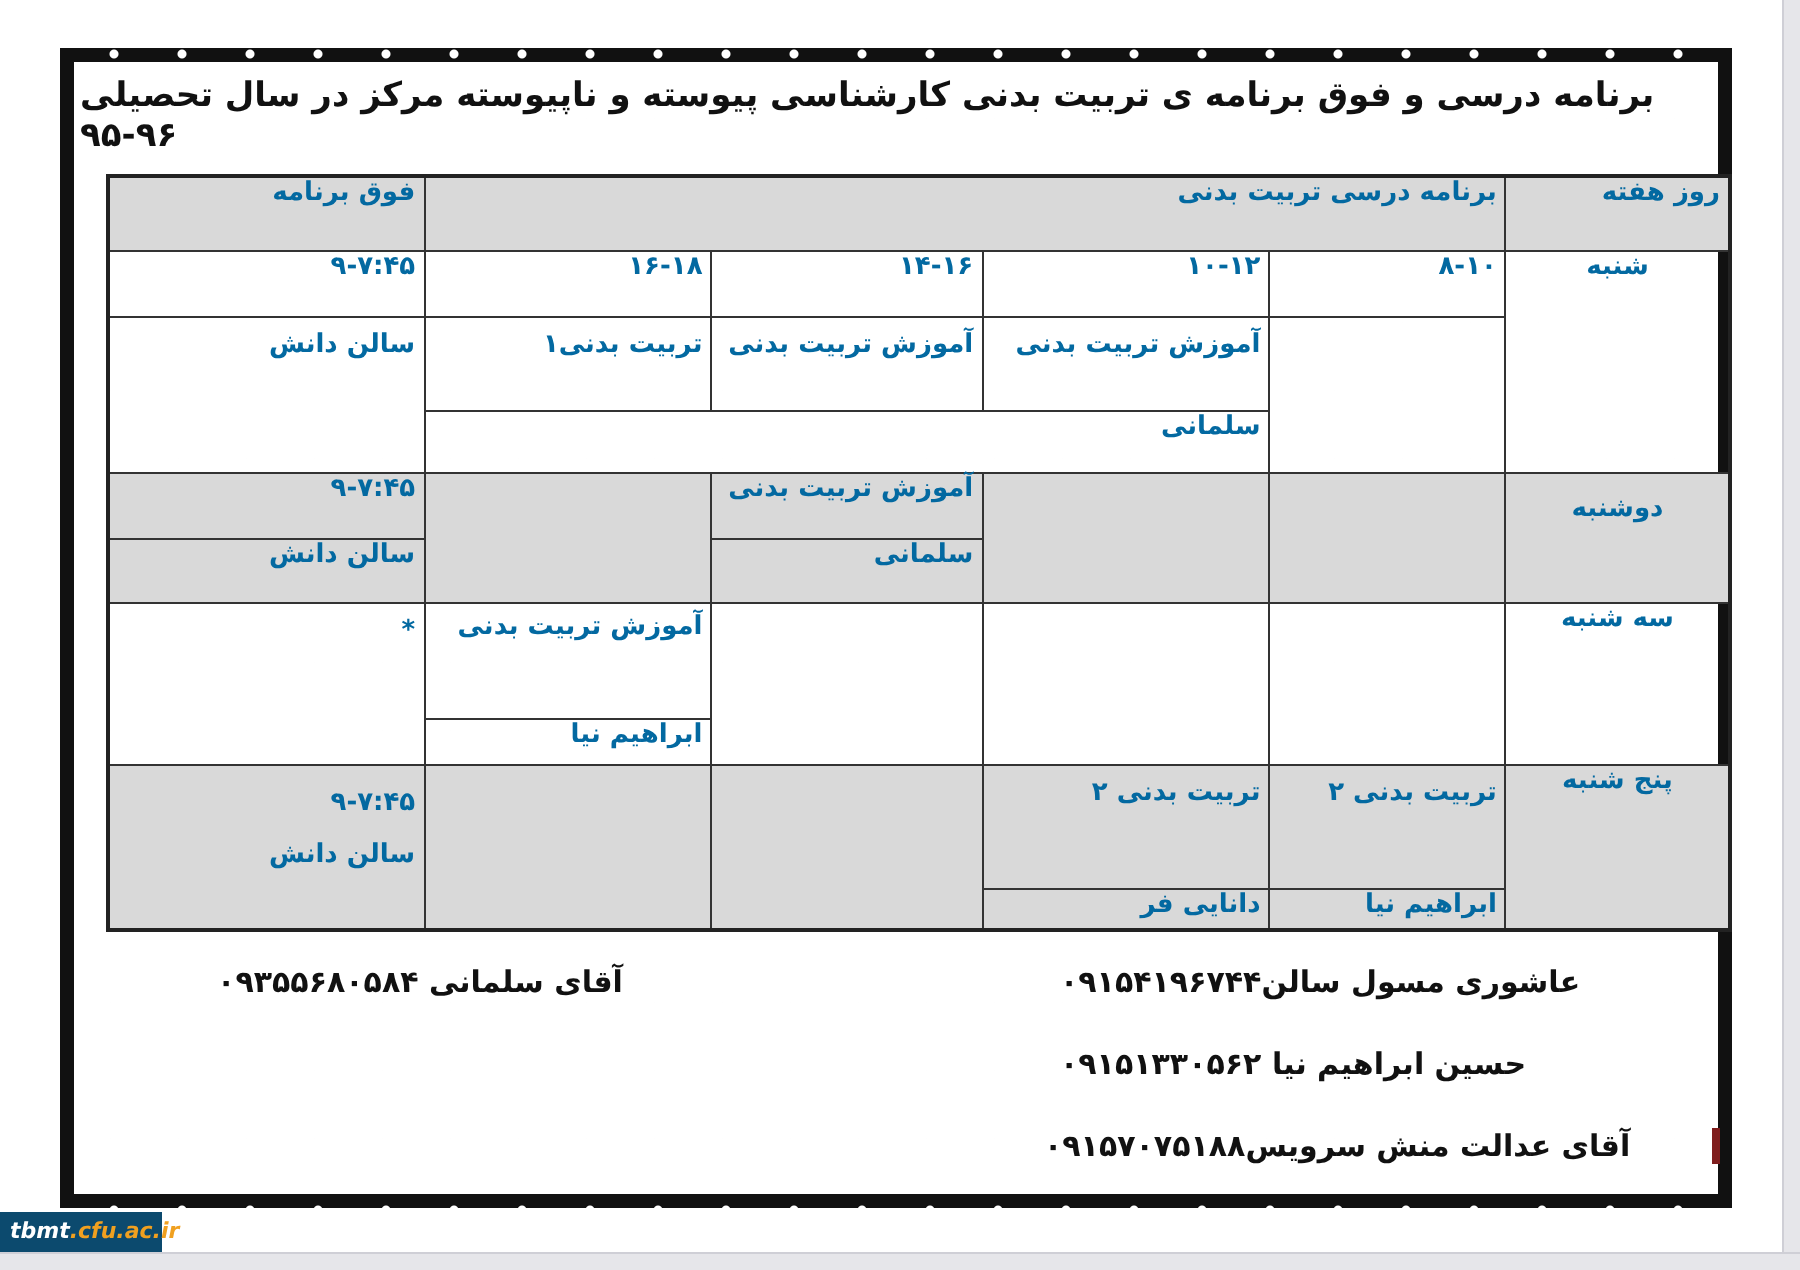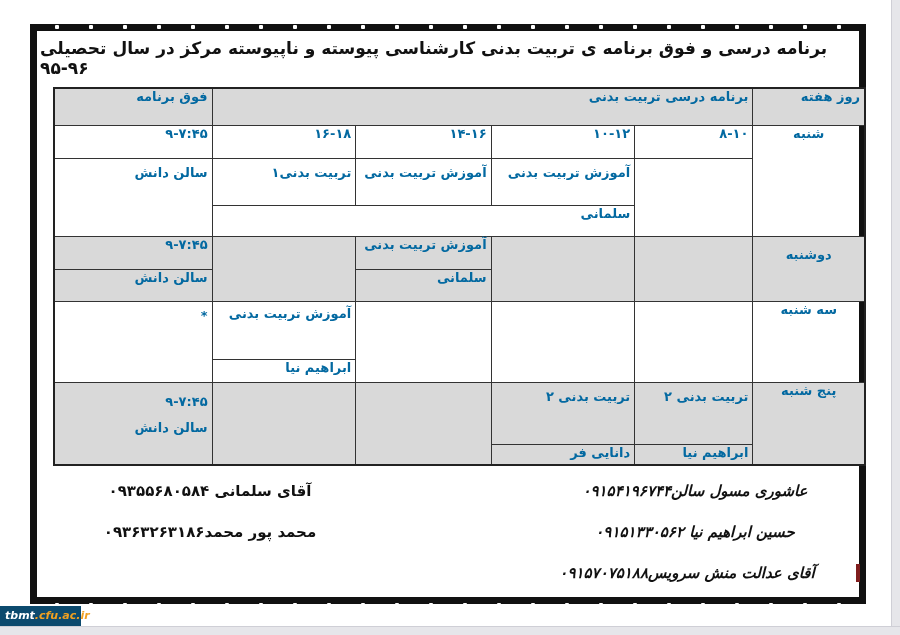--- a/index.html
+++ b/index.html
@@ -36,21 +36,21 @@
   .gray td, td.gray { background:#d9d9d9; }
   .hdr td { background:#d9d9d9; font-size:15px; vertical-align:middle; height:36px; }
   td.day { font-size:15px; text-align:center; padding-top:6px; width:106px; }
   td.small { font-size:10px; vertical-align:middle; height:18px; }
   td.vm { vertical-align:middle; }
   .contacts {
     position:absolute; left:60px; top:470px; width:800px; direction:rtl;
     font-weight:bold; font-size:15px; color:#111;
   }
   .crow { display:flex; justify-content:space-between; height:41px; align-items:center; }
-  .crow .r { width:330px; text-align:center; padding-right:0px;font-style:italic; }
+  .crow .r { width:330px; text-align:left; padding-right:0px; }
   .crow .l { width:300px; text-align:center; }
   .crow .r.bar { border-right:4px solid #7f1d1d; padding-right:4px; }
   .watermark {
     position:absolute; left:0; top:606px; width:81px; height:20px; background:#0c4a6e;
     color:#f0a020; font-size:11px; font-weight:bold; font-style:italic; line-height:20px; padding-left:5px; box-sizing:border-box;
   }
   .watermark .w { color:#fff; }
 </style>
 </head>
 <body>
@@ -132,20 +132,19 @@
 </tbody>
   </table>
 
 <div class="contacts">
   <div class="crow">
     <span class="r">عاشوری مسول سالن۰۹۱۵۴۱۹۶۷۴۴</span>
     <span class="l">آقای سلمانی ۰۹۳۵۵۶۸۰۵۸۴</span>
   </div>
   <div class="crow">
     <span class="r">حسین ابراهیم نیا ۰۹۱۵۱۳۳۰۵۶۲</span>
-    <span class="l">محمد پور محمد۰۹۳۶۳۲۶۳۱۸۶</span>
   </div>
   <div class="crow">
     <span class="r bar">آقای عدالت منش سرویس۰۹۱۵۷۰۷۵۱۸۸</span>
   </div>
 </div>
 
 <div class="watermark"><span class="w">tbmt</span><span>.cfu.ac.ir</span></div>
 
 </body></html>

